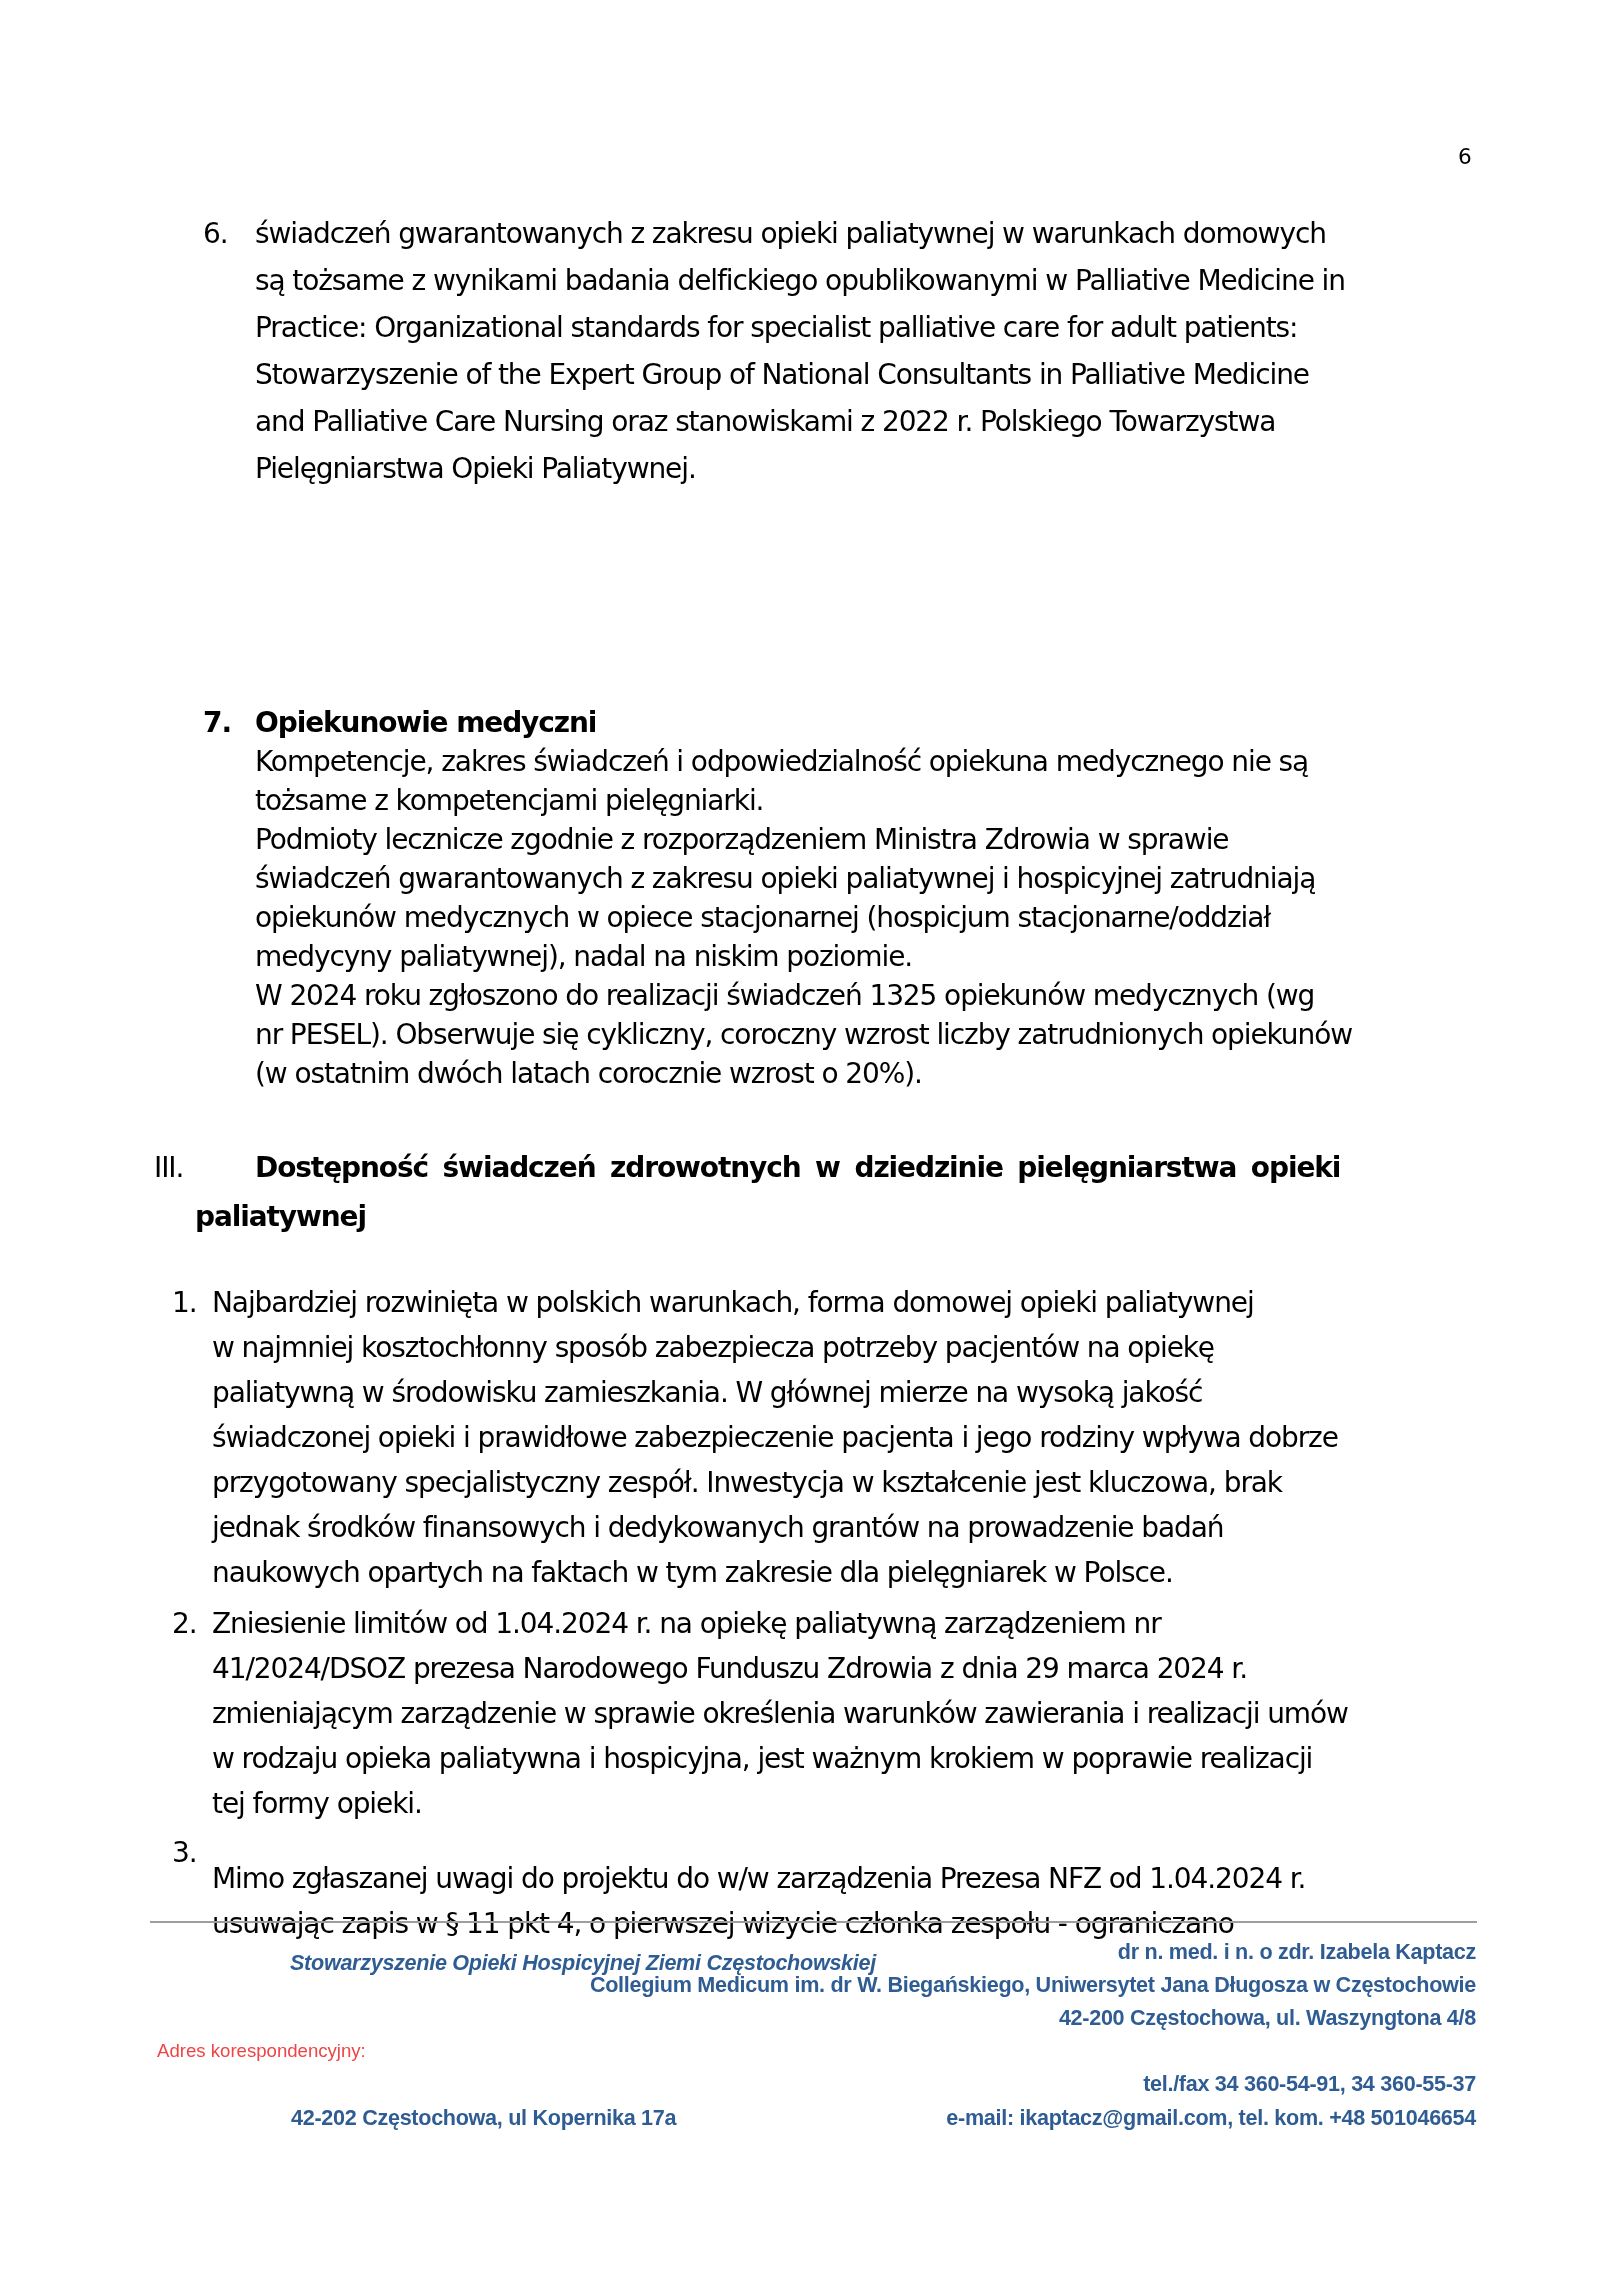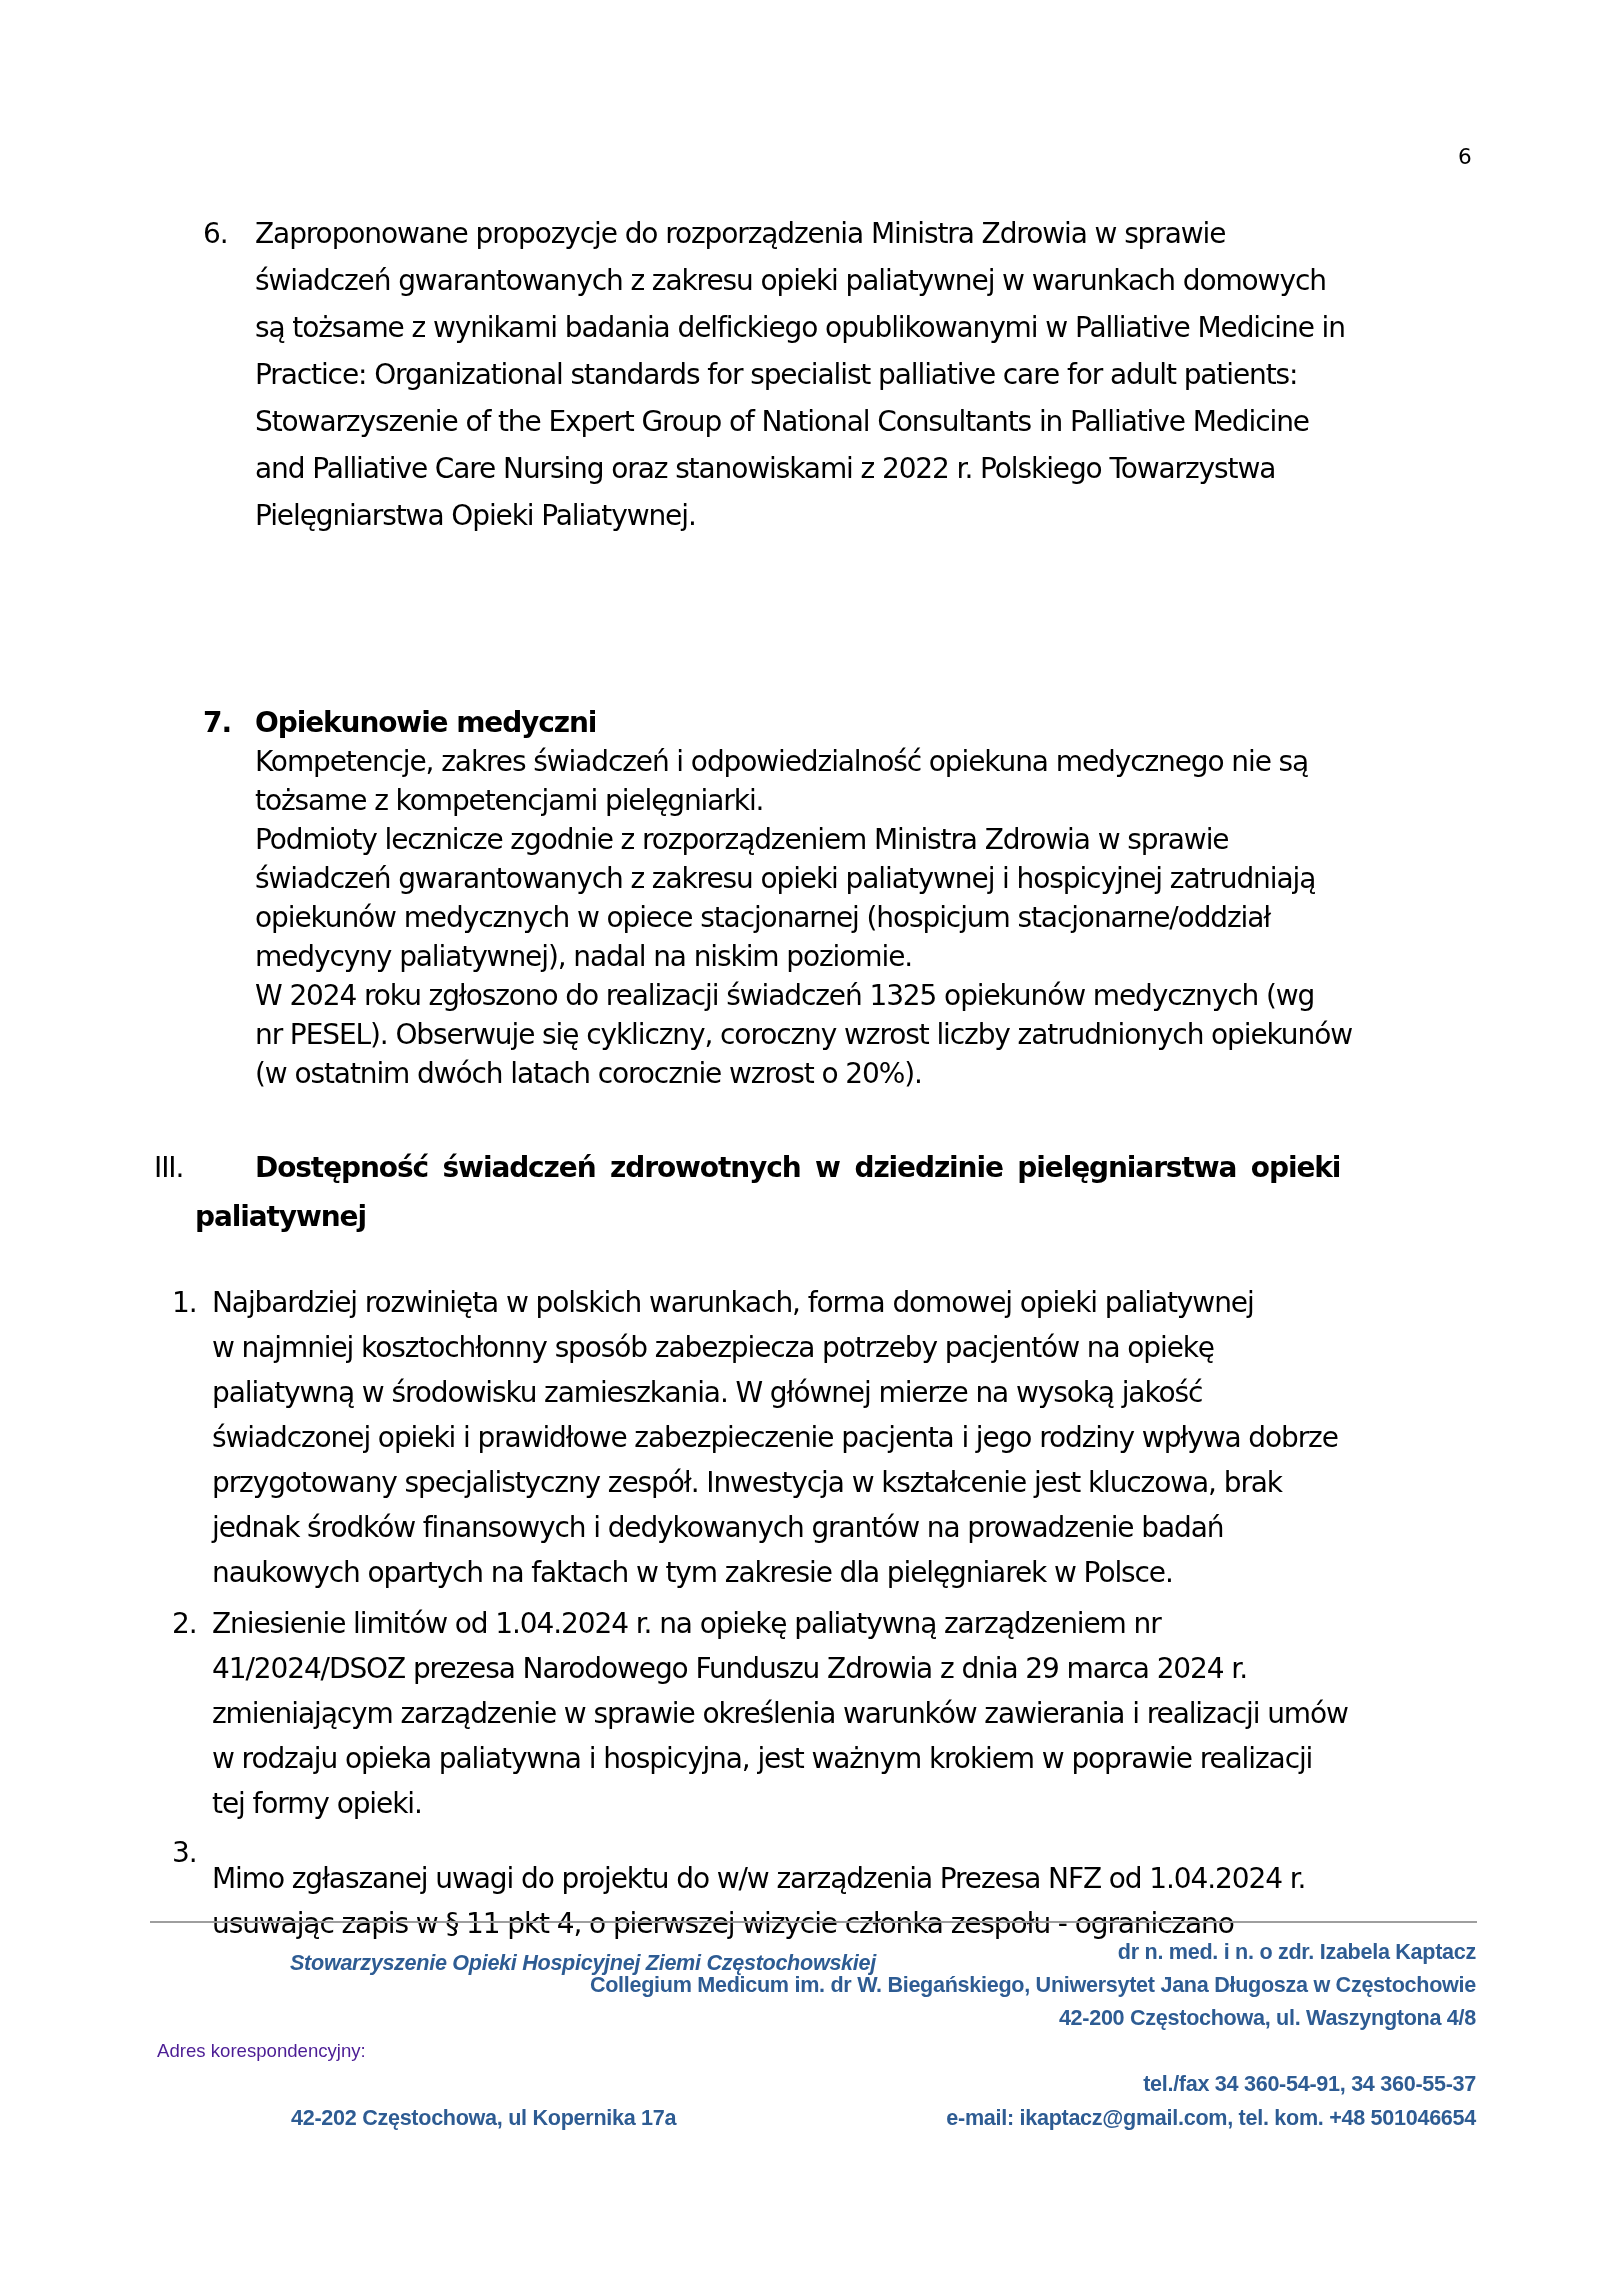--- a/index.html
+++ b/index.html
@@ -7,32 +7,31 @@
          font-family: "DejaVu Sans", sans-serif; color: #000; }
   .page-num { position: absolute; top: 144px; left: 1458px; font-size: 21.6px; }
   .body-text { font-size: 28px; letter-spacing: -1.1px; line-height: 47px; white-space: nowrap; }
   .block { position: absolute; }
   .line { display: block; }
   .num { position: absolute; }
   .bold { font-weight: bold; }
   .divider { position: absolute; left: 150px; top: 1921px; width: 1327px; height: 2px; background: #9e9e9e; }
   .footer { font-family: "Liberation Sans", sans-serif; font-size: 21.6px; color: #2e5c93; font-weight: bold; letter-spacing: -0.3px; }
   .footer-right { position: absolute; right: 147px; text-align: right; white-space: nowrap; }
-  .footer-gray { position: absolute; left: 157px; top: 2040px; font-family: "Liberation Sans", sans-serif; font-size: 18.6px; color: #4c1d95; }
+  .footer-gray { position: absolute; left: 157px; top: 2040px; font-family: "Liberation Sans", sans-serif; font-size: 18.6px; color: #ef4444; }
   .fabs { position: absolute; white-space: nowrap; }
 </style>
 </head>
 <body>
 
 <div class="page-num">6</div>
 
 <div class="block body-text" style="left:203px; top:210px;">
   <span class="num" style="left:0; top:0;">6.</span>
   <div style="margin-left:52px;">
-    <span class="line">Zaproponowane propozycje do rozporządzenia Ministra Zdrowia w sprawie</span>
     <span class="line">świadczeń gwarantowanych z zakresu opieki paliatywnej w warunkach domowych</span>
     <span class="line">są tożsame z wynikami badania delfickiego opublikowanymi w Palliative Medicine in</span>
     <span class="line">Practice: Organizational standards for specialist palliative care for adult patients:</span>
     <span class="line">Stowarzyszenie of the Expert Group of National Consultants in Palliative Medicine</span>
     <span class="line">and Palliative Care Nursing oraz stanowiskami z 2022 r. Polskiego Towarzystwa</span>
     <span class="line">Pielęgniarstwa Opieki Paliatywnej.</span>
   </div>
 </div>
 
 <div class="block body-text" style="left:203px; top:703px; line-height:39px;">

